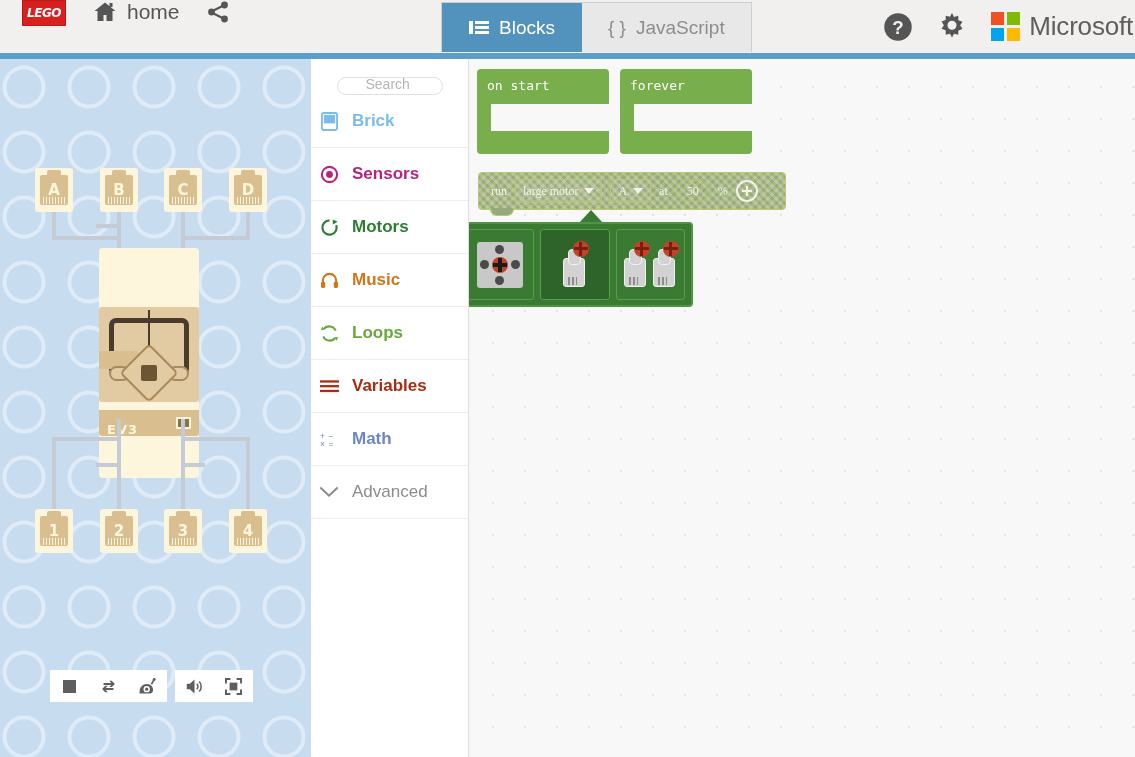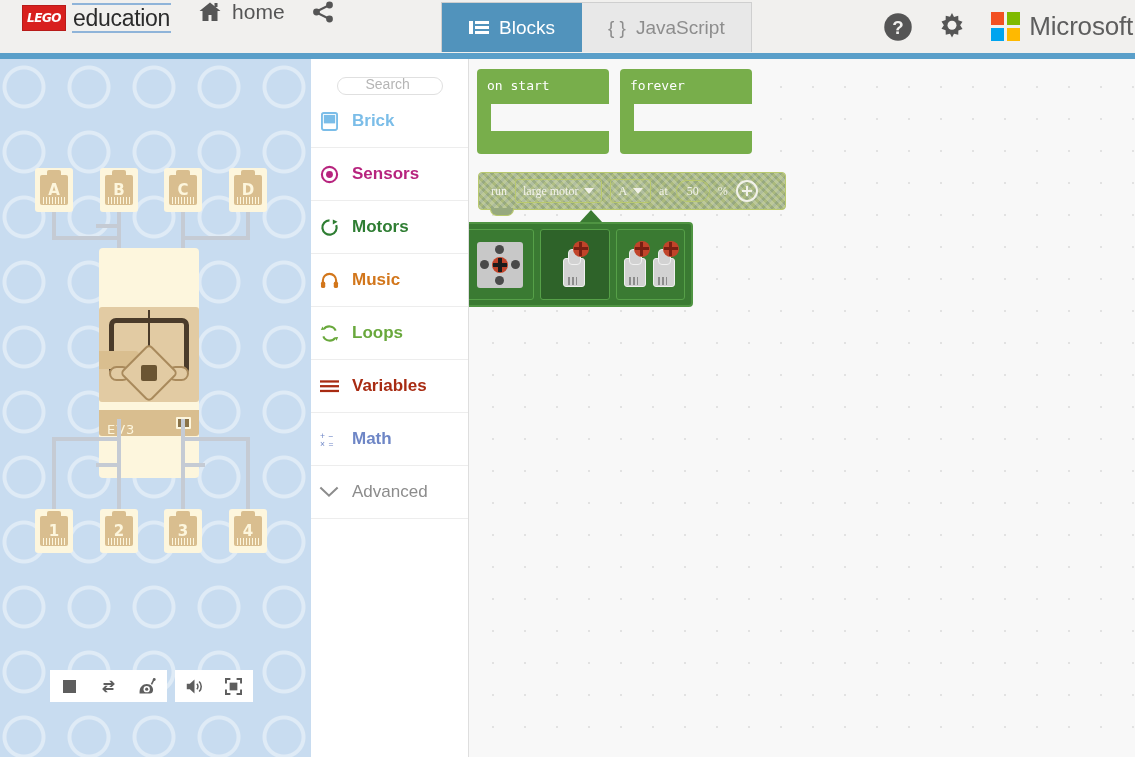--- a/index.html
+++ b/index.html
@@ -148,21 +148,21 @@
     position: absolute; left: 49px; top: 62px; width: 2px; height: 36px;
     background: #4A3B2A;
   }
   #brick-bottom {
     position: absolute; left: 0; top: 162px; width: 100px; height: 26px;
     background: #D9BE8F; border-radius: 0 0 3px 3px;
     display: flex; align-items: center; justify-content: space-between;
     padding: 0 8px;
   }
   #brick-bottom .ev3 {
-    font-size: 13px; font-weight: normal; color: #FDF6DD;
+    font-size: 13px; font-weight: bold; color: #FDF6DD;
     letter-spacing: 1px; font-family: "DejaVu Sans", sans-serif; margin-top: 12px;
   }
   #brick-bottom .usb {
     width: 15px; height: 12px; background: #8A7348; border-radius: 1px;
     border: 2px solid #FDF6DD;
   }
   #sim-toolbar {
     position: absolute; left: 50px; top: 611px; display: flex; gap: 8px;
   }
   .tb-grp {
@@ -334,25 +334,20 @@
   .dual { display: flex; gap: 1px; }
 </style>
 </head>
 <body>
 
 <div id="header">
 
   <div class="lego-brand">
     <div class="lego-box">
       <span>LEGO</span>
-    </div>
-    <div class="edu-wrap">
-      <div class="rule-t"></div>
-      <div class="edu-text">education</div>
-      <div class="rule-b"></div>
     </div>
   </div>
 
   <div class="hdr-item">
     <svg class="home-ico" viewBox="0 0 24 24">
       <path fill="#555" d="M12 2.5 1.5 11h3v10h6v-6h3v6h6V11h3z"></path>
       <rect x="16.5" y="3" width="3" height="4" fill="#555"></rect>
     </svg>
     <span class="lbl">home</span>
   </div>

